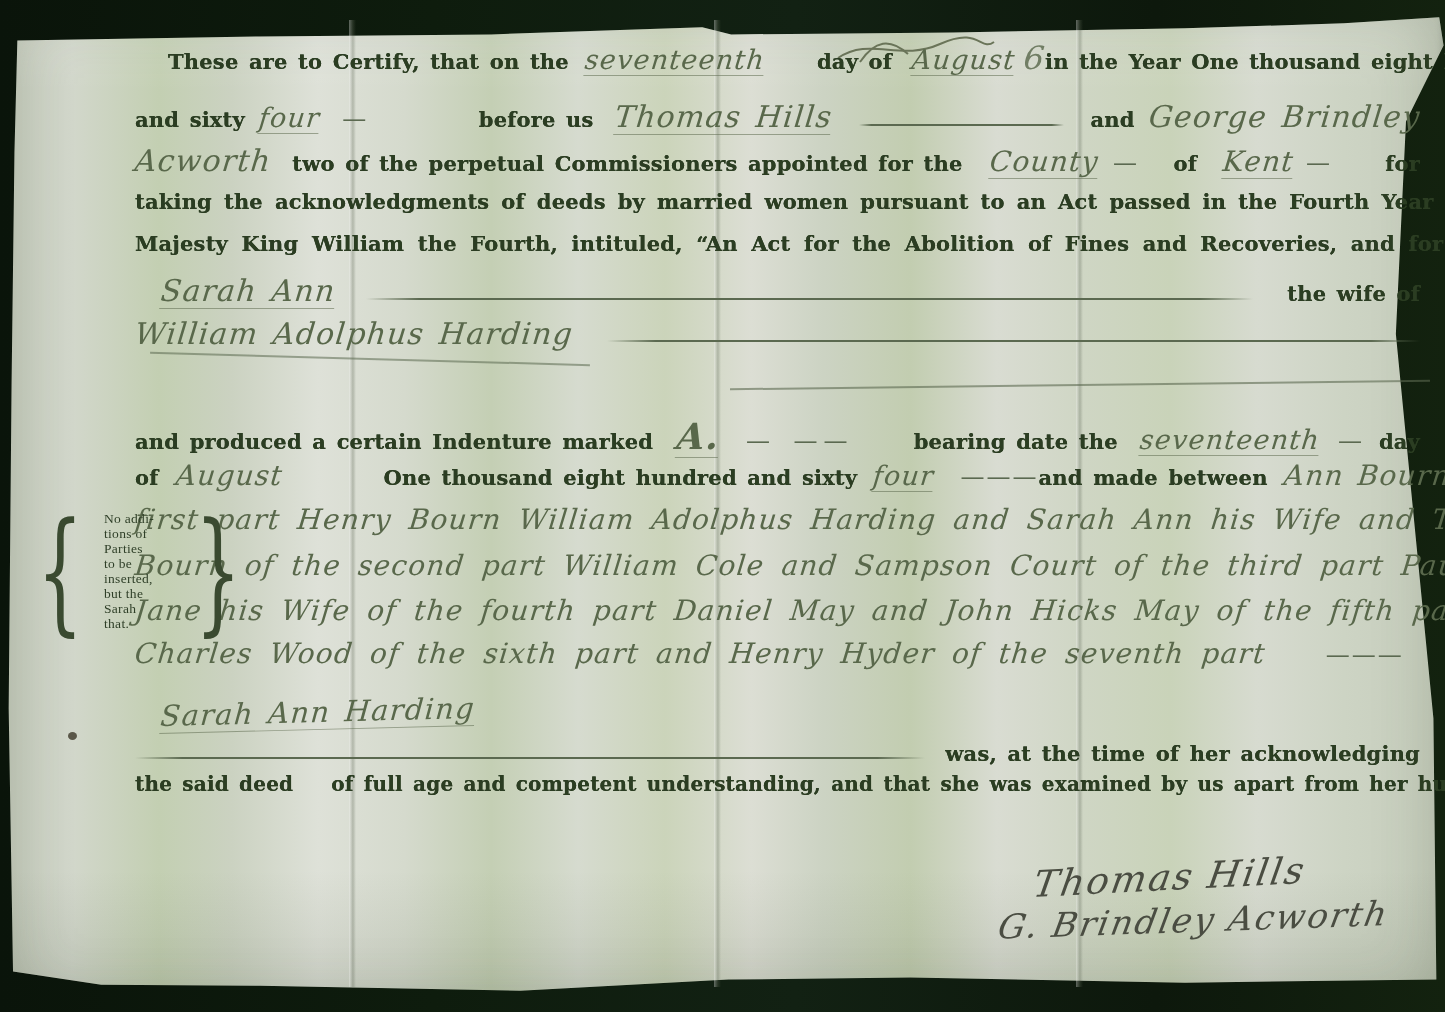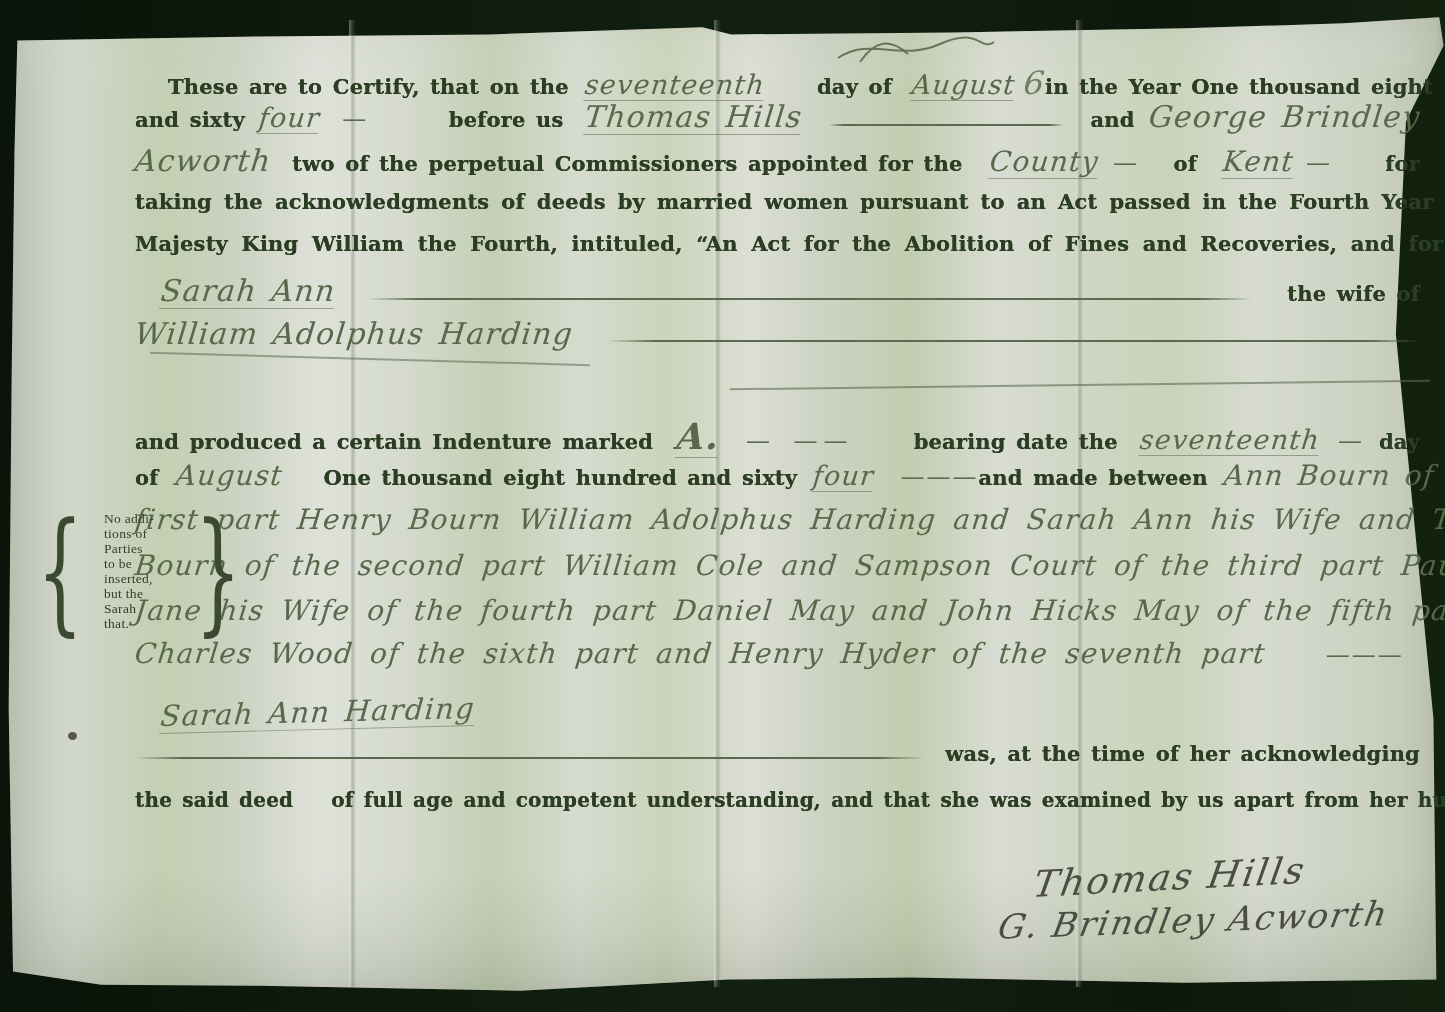--- a/index.html
+++ b/index.html
@@ -54,34 +54,34 @@
   <div class="crease" style="left:349px"></div>
   <div class="crease" style="left:714px"></div>
   <div class="crease" style="left:1076px"></div>
   <div class="stain" style="left:68px;top:732px;width:9px;height:8px;background:rgba(60,55,40,.8)"></div>
 
   <svg width="170" height="44" style="position:absolute;left:830px;top:28px">
     <path d="M8 30 C 40 8, 70 34, 110 16 S 150 24, 164 14" stroke="#6a7459" stroke-width="2" fill="none"></path>
     <path d="M30 34 C 45 12, 60 10, 78 26" stroke="#6a7459" stroke-width="2" fill="none"></path>
   </svg>
 
-  <div class="line" style="top:64px;left:168px">
+  <div class="line" style="top:39px;left:168px">
     <span class="p">These are to Certify, that on the</span>
     <span class="h u" style="margin-left:16px">seventeenth</span>
     <span class="p" style="margin-left:52px">day of</span>
     <span class="h u" style="margin-left:20px">August</span>
     <span class="h" style="margin-left:8px;font-size:32px;opacity:.8">6</span>
     <span class="p" style="margin-left:auto">in the Year One thousand eight hundred</span>
   </div>
 
   <div class="line" style="top:99px">
     <span class="p">and sixty</span>
     <span class="h u" style="margin-left:14px">four</span>
     <span class="h dash" style="margin-left:22px">—</span>
-    <span class="p" style="margin-left:84px">before us</span>
+    <span class="p" style="margin-left:114px">before us</span>
     <span class="h u" style="margin-left:22px;font-size:30px">Thomas Hills</span>
     <div class="pen-rule" style="flex:1;margin-left:26px;margin-right:26px"></div>
     <span class="p">and</span>
     <span class="h" style="margin-left:14px;font-size:30px">George Brindley</span>
   </div>
 
   <div class="line" style="top:143px">
     <span class="h" style="font-size:30px">Acworth</span>
     <span class="p" style="margin-left:21px">two of the perpetual Commissioners appointed for the</span>
     <span class="h u" style="margin-left:28px;font-size:28px">County</span>
@@ -118,21 +118,21 @@
     <span class="h dash" style="margin-left:26px;letter-spacing:6px">— ——</span>
     <span class="p" style="margin-left:60px">bearing date the</span>
     <span class="h u" style="margin-left:22px">seventeenth</span>
     <span class="h dash" style="margin-left:18px">—</span>
     <span class="p" style="margin-left:auto">day</span>
   </div>
 
   <div class="line" style="top:459px;right:8px">
     <span class="p">of</span>
     <span class="h" style="margin-left:18px;font-size:28px">August</span>
-    <span class="p" style="margin-left:40px">One thousand eight hundred and sixty</span>
+    <span class="p" style="margin-left:100px">One thousand eight hundred and sixty</span>
     <span class="h u" style="margin-left:16px">four</span>
     <span class="h dash" style="margin-left:26px;letter-spacing:2px">———</span>
     <span class="p" style="margin-left:auto">and made between</span>
     <span class="h" style="margin-left:16px;font-size:28px">Ann Bourn of the</span>
   </div>
 
   <div class="line" style="top:503px;right:8px">
     <span class="h" style="font-size:28px;word-spacing:7px">first part Henry Bourn William Adolphus Harding and Sarah Ann his Wife and Thomas</span>
   </div>
   <div class="line" style="top:549px;right:8px">
@@ -163,20 +163,20 @@
 
   <div class="line" style="top:695px">
     <span class="h u" style="margin-left:26px;font-size:29px;transform:skewX(-6deg) rotate(-1.5deg)">Sarah Ann Harding</span>
   </div>
 
   <div class="line" style="top:741px">
     <div class="pen-rule" style="flex:1;margin-right:20px;margin-bottom:7px"></div>
     <span class="p">was, at the time of her acknowledging</span>
   </div>
 
-  <div class="line" style="top:788px">
+  <div class="line" style="top:772px">
     <span class="p" style="font-size:20px">the said deed</span>
     <span class="p" style="font-size:20px;margin-left:38px">of full age and competent understanding, and that she was examined by us apart from her husband, touching her</span>
   </div>
 
   <div class="sig" style="top:856px;left:1035px;font-size:37px">Thomas Hills</div>
   <div class="sig" style="top:900px;left:1000px;font-size:34px;transform:skewX(-12deg) rotate(-2deg)">G. Brindley Acworth</div>
 </div>
 
 </body></html>

